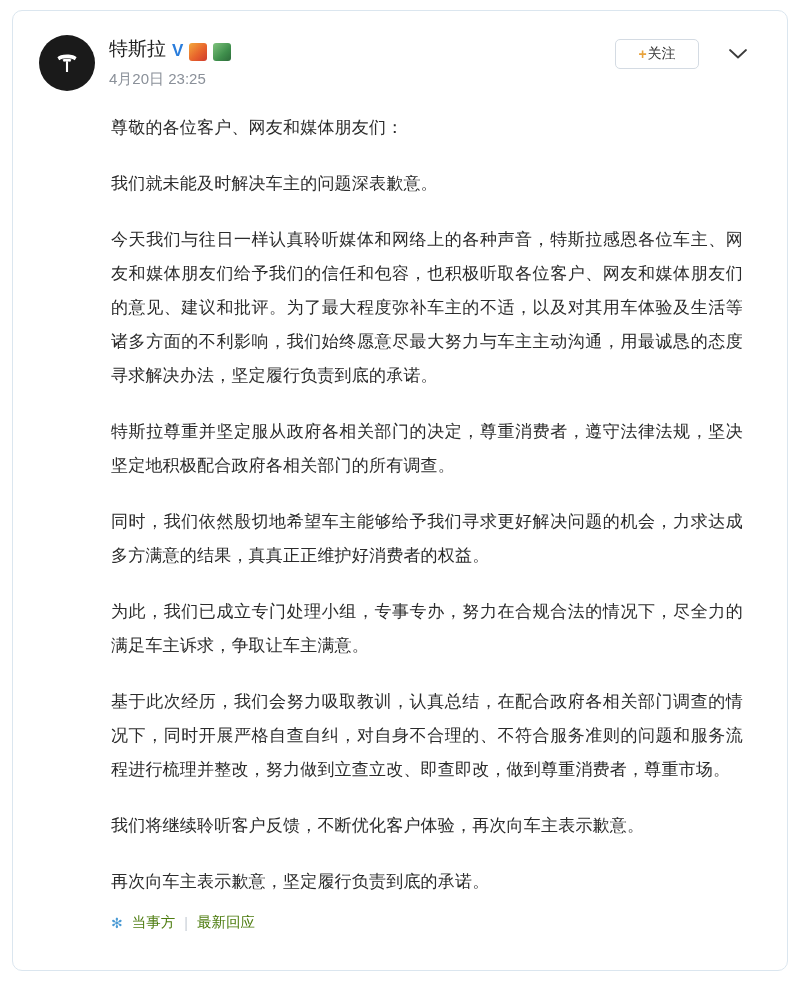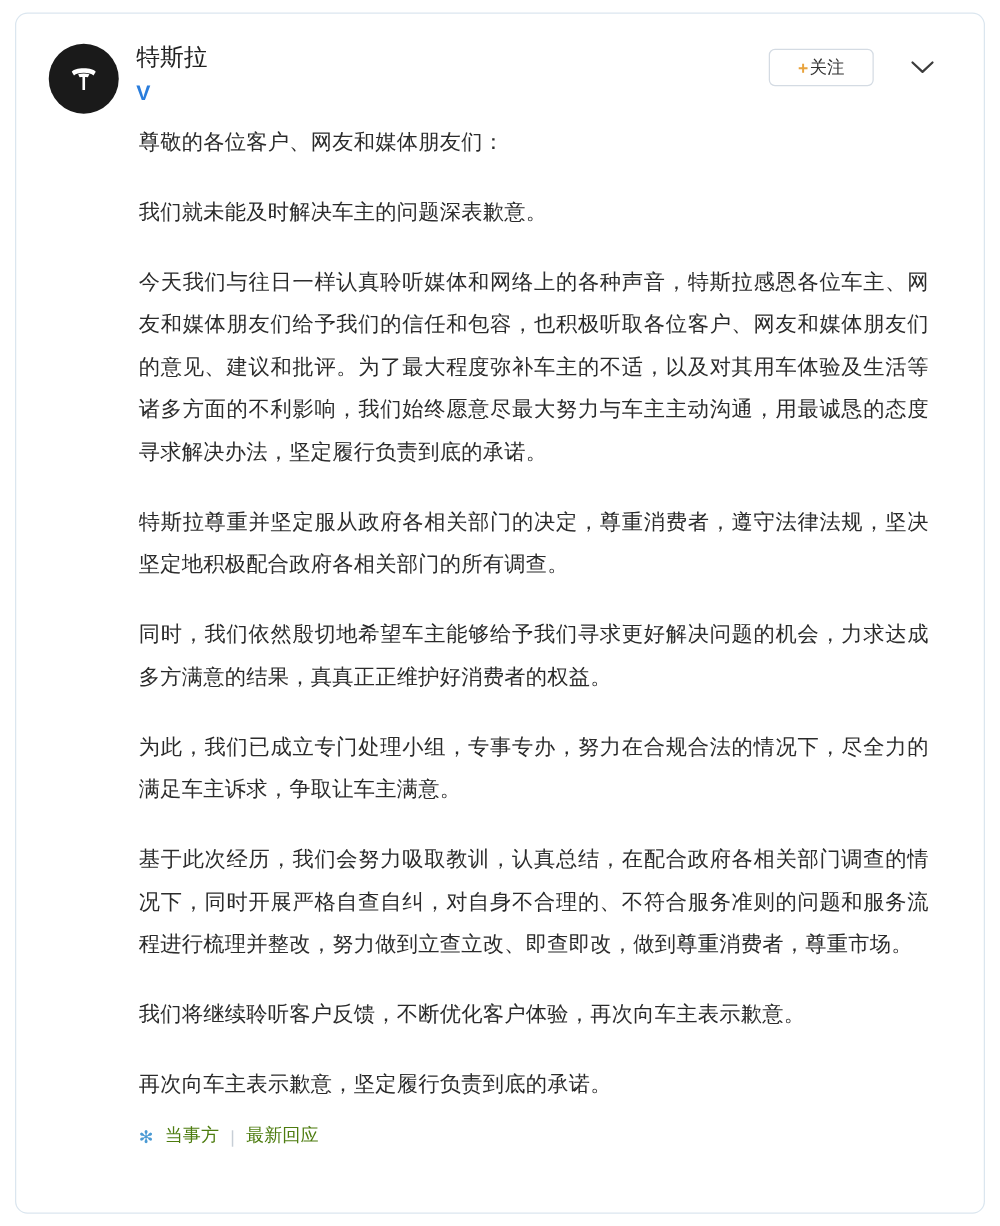--- a/index.html
+++ b/index.html
@@ -54,24 +54,23 @@
     margin-top: 2px;
   }
   .avatar svg { display:block; }
   .head-text {
     margin-left: 14px;
     flex: 1 1 auto;
     padding-top: 2px;
   }
   .name-row {
     display: flex;
-    align-items: flex-start;
+    align-items: flex-end;
     gap: 6px;
     height: 26px;
-    flex-direction: column;
   }
   .acct-name {
     font-size: 19px;
     color: #222222;
     font-weight: normal;
     line-height: 24px;
   }
   .verified {
     color: #2a7ddc;
     font-size: 17px;
@@ -124,20 +123,21 @@
     height: 26px;
     display: flex;
     align-items: center;
     justify-content: center;
     cursor: pointer;
   }
   .chevron svg { display:block; }
 
   
   .content {
+    margin-top: 14px;
     padding-left: 72px;
     padding-right: 18px;
   }
   .para {
     font-size: 17px;
     line-height: 34px;
     color: #2b2b2b;
     margin: 0 0 22px 0;
     text-align: justify;
     letter-spacing: 0.2px;
@@ -185,20 +185,21 @@
           </span>
         </div>
 
         <div class="head-text">
           <div class="name-row">
             <span class="acct-name">特斯拉</span>
             <span class="verified">V</span>
             <span class="badge-img b1"></span>
             <span class="badge-img b2"></span>
           </div>
+          <div class="timestamp">4月20日 23:25</div>
         </div>
 
         <div class="follow-btn">
           <span class="plus">+</span>
           <span>关注</span>
         </div>
 
         <div class="chevron">
           <span>
             <svg width="20" height="12" viewBox="0 0 20 12" aria-hidden="true">

